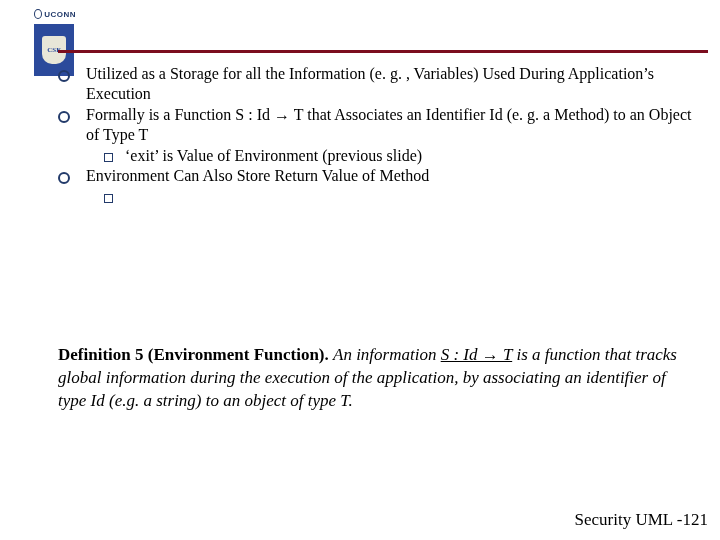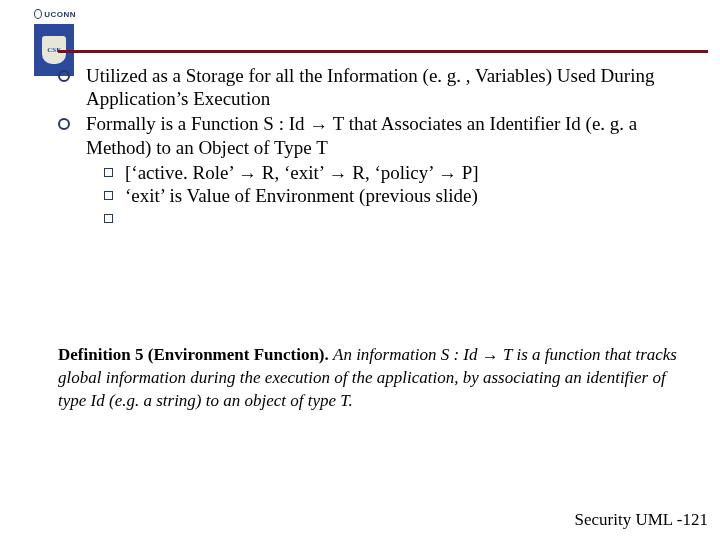--- a/index.html
+++ b/index.html
@@ -75,21 +75,21 @@
     left: 58px;
     width: 650px;
     height: 3px;
     background: #7b0d1e;
   }
   .content {
     position: absolute;
     top: 64px;
     left: 58px;
     width: 640px;
-    font-size: 19px;
+    font-size: 16px;
     line-height: 1.22;
   }
   .l1 {
     display: flex;
     margin-bottom: 2px;
   }
   .bullet-disc {
     width: 12px; height: 12px;
     border: 2px solid #223a6a;
     border-radius: 50%;
@@ -114,21 +114,21 @@
   .definition {
     position: absolute;
     left: 58px;
     top: 344px;
     width: 620px;
     font-size: 17px;
     line-height: 1.35;
   }
   .definition .dtitle { font-weight: bold; }
   .definition .dbody { font-style: italic; }
-  .mathS { font-style: italic; }
+  .mathS { font-style: italic; text-decoration: underline; }
   .footer {
     position: absolute;
     right: 12px;
     bottom: 10px;
     font-size: 17px;
     font-family: "Times New Roman", serif;
   }
 </style>
 </head>
 <body>
@@ -155,27 +155,27 @@
       <span class="bullet-disc"></span>
       <span class="l1-text">Utilized as a Storage for all the Information (e. g. , Variables) Used During Application’s Execution</span>
     </div>
 
     <div class="l1">
       <span class="bullet-disc"></span>
       <span class="l1-text">Formally is a Function S : Id → T that Associates an Identifier Id (e. g. a Method) to an Object of Type T</span>
     </div>
     <div class="l2">
       <span class="bullet-sq"></span>
-      <span>[‘active. Role’ → R, ‘exit’ → R, ‘policy’ → P]</span>
-    </div>
-    <div class="l2">
-      <span class="bullet-sq"></span>
       <span>‘exit’ is Value of Environment (previous slide)</span>
     </div>
 
+    <div class="l1">
+      <span class="bullet-disc"></span>
+      <span class="l1-text">Environment Can Also Store Return Value of Method</span>
+    </div>
     <div class="l2">
       <span class="bullet-sq"></span>
     </div>
 
   </div>
 
   <div class="definition">
     <span class="dtitle">Definition 5  (Environment Function).</span>
     <span class="dbody">
       <span>An information </span><span class="mathS">S : Id → T</span><span> is a function that tracks global information during the execution of the application, by associating an identifier of type Id (e.g. a string) to an object of type T.</span>

